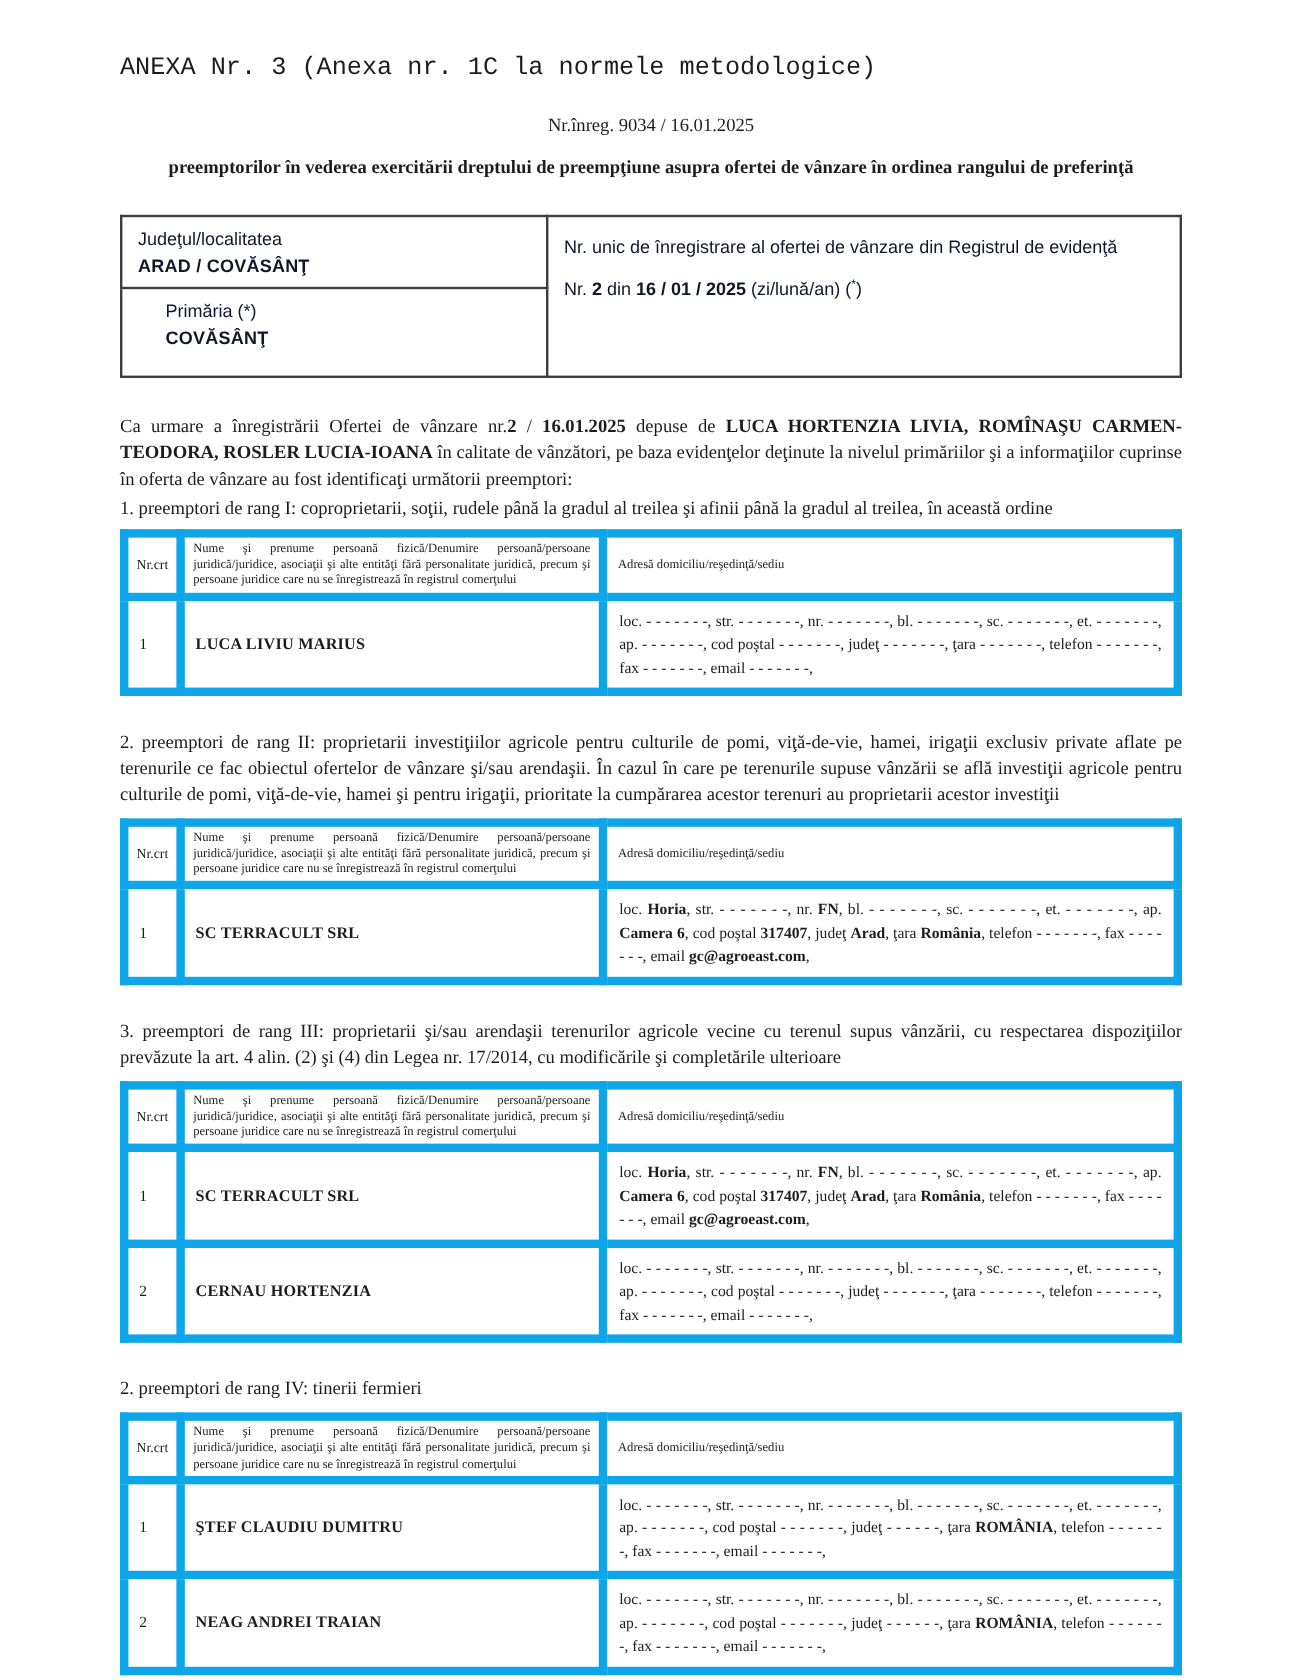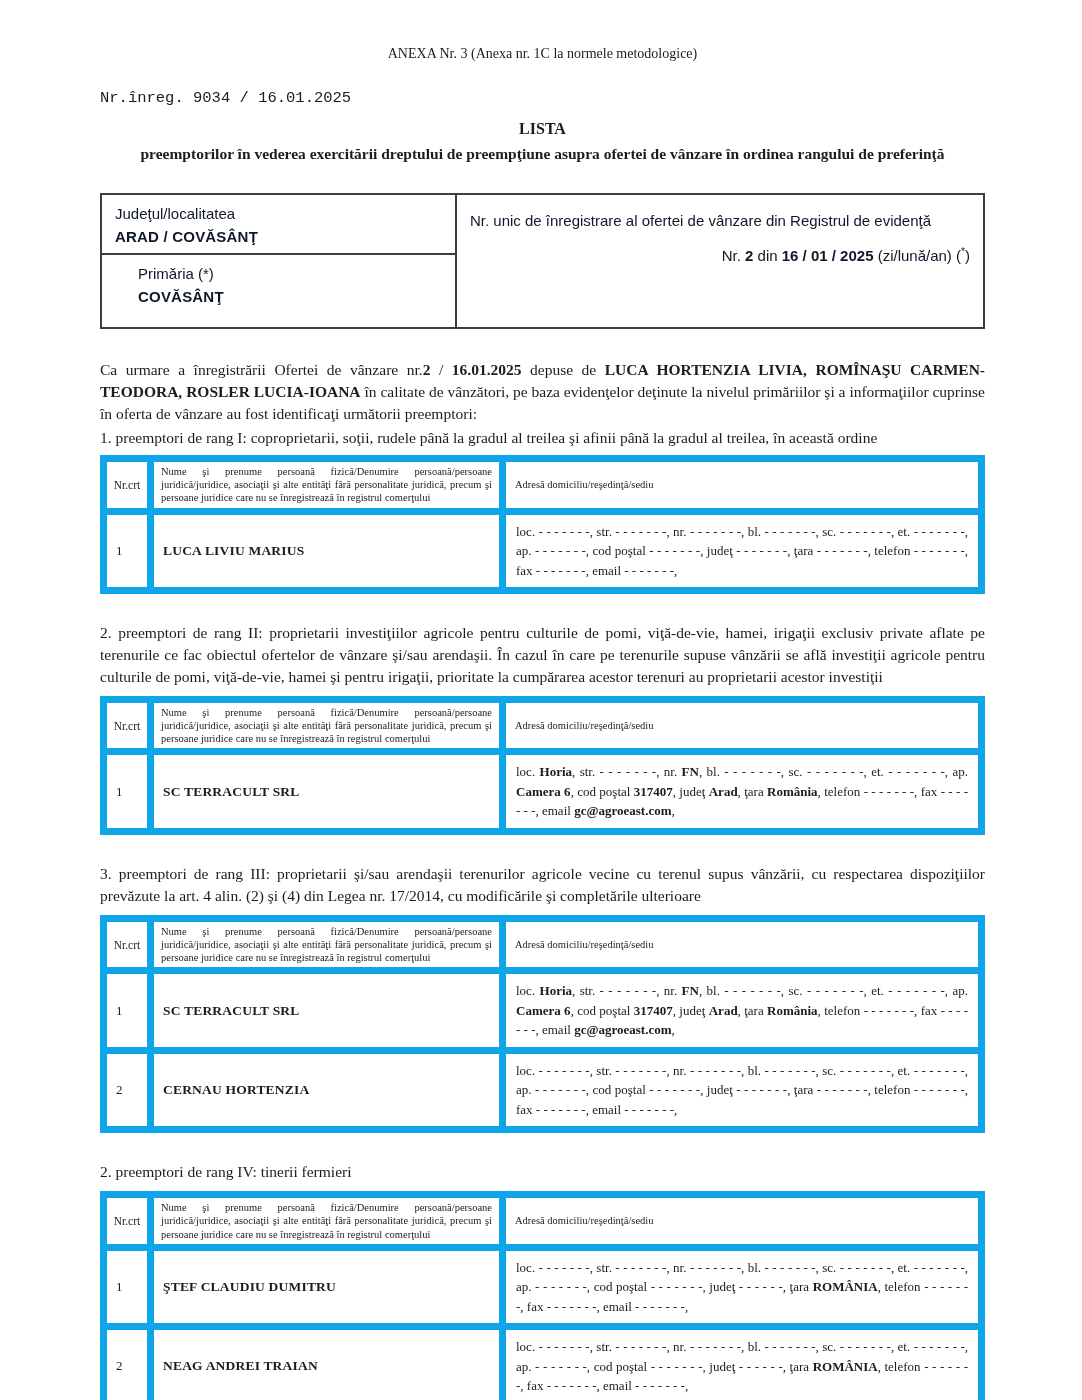--- a/index.html
+++ b/index.html
@@ -6,39 +6,39 @@
   html, body { margin: 0; padding: 0; }
   body {
     width: 1082px; height: 1400px; overflow: hidden;
     background: #ffffff;
     font-family: "Liberation Serif", "DejaVu Serif", serif;
     color: #1c1c1c;
   }
   .page { width: 1082px; height: 1400px; padding: 46px 97px 40px 100px; }
 
   
-  .annex-line { margin: 0; text-align: center; font-size: 14px; }
-  .reg-line   { margin: 27px 0 12px; text-align: left; font-size: 15.5px; font-family: Liberation Mono, monospace; }
+  .annex-line { margin: 0; text-align: left; font-size: 21px; font-family: Liberation Mono, monospace; }
+  .reg-line   { margin: 27px 0 12px; text-align: center; font-size: 15.5px; }
   .doc-title  { margin: 13px 0 0; text-align: center; font-weight: 700; font-size: 16px; }
   .doc-subtitle { margin: 2px 0 0; text-align: center; font-weight: 700; font-size: 15.5px; line-height: 1.75; }
 
   
   .info-table {
     width: 100%; border-collapse: collapse; margin-top: 26px;
     font-family: "Liberation Sans", "DejaVu Sans", sans-serif;
     color: #0f172a; font-size: 15px;
   }
   .info-table td { border: 2px solid #3d3d3d; padding: 8px 13px; vertical-align: top; }
   .info-left { width: 40.2%; }
   .row-county .info-left { height: 54px; }
   .row-primaria .info-left { height: 74px; padding-left: 36px; }
   .info-label { margin-top: 2px; }
   .info-value { font-weight: 700; margin-top: 6px; letter-spacing: .2px; }
   .info-right-text { margin: 4px 0 0; text-align: justify; line-height: 1.85; padding-right: 2px; }
-  .info-right-nr { margin: 11px 0 0; text-align: right; }
+  .info-right-nr { margin: 11px 0 0; }
   sup { font-size: 68%; }
 
   
   .para { text-align: justify; font-size: 15.5px; line-height: 1.42; margin: 30px 0 0; }
   .rank-heading { text-align: justify; font-size: 15.5px; line-height: 1.42; margin: 28px 0 8px; }
   .sections-host > .rank-section:first-child .rank-heading { margin-top: 2px; margin-bottom: 6px; }
 
   
   .preemptor-table { width: 100%; border-collapse: collapse; table-layout: fixed; color: #1c1c1c; }
   .preemptor-table th, .preemptor-table td { border: 7px solid #0ea5e9; }
@@ -51,21 +51,20 @@
   .cell-addr { font-size: 13px; padding: 7px 10px; line-height: 1.5; text-align: justify; vertical-align: middle; }
   .cell-addr .b, .b { font-weight: 700; }
 </style>
 </head>
 <body>
 
 <div class="page">
 
   <p class="annex-line">ANEXA Nr. 3 (Anexa nr. 1C la normele metodologice)</p>
   <p class="reg-line">Nr.înreg. 9034 / 16.01.2025</p>
-  <p class="doc-title">LISTA</p>
   <p class="doc-subtitle">preemptorilor în vederea exercitării dreptului de preempţiune asupra ofertei de vânzare în ordinea rangului de preferinţă</p>
 
   <table class="info-table">
     <tbody>
       <tr class="row-county">
         <td class="info-left">
           <div class="info-label">Judeţul/localitatea</div>
           <div class="info-value">ARAD / COVĂSÂNŢ</div>
         </td>
         <td class="info-right" rowspan="2">

